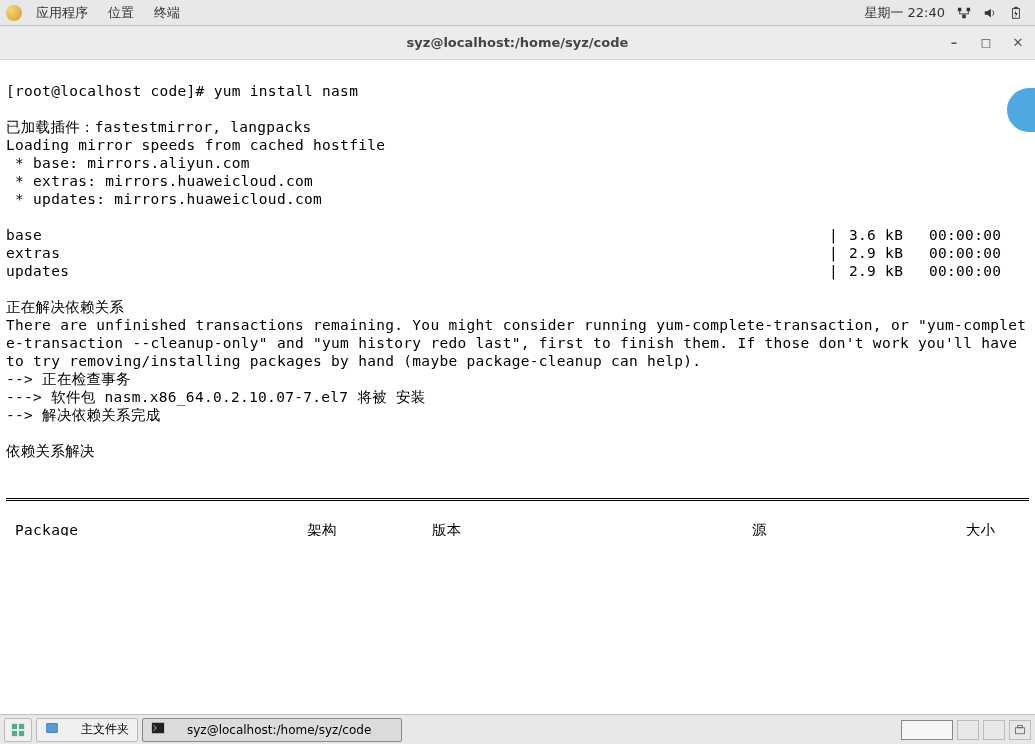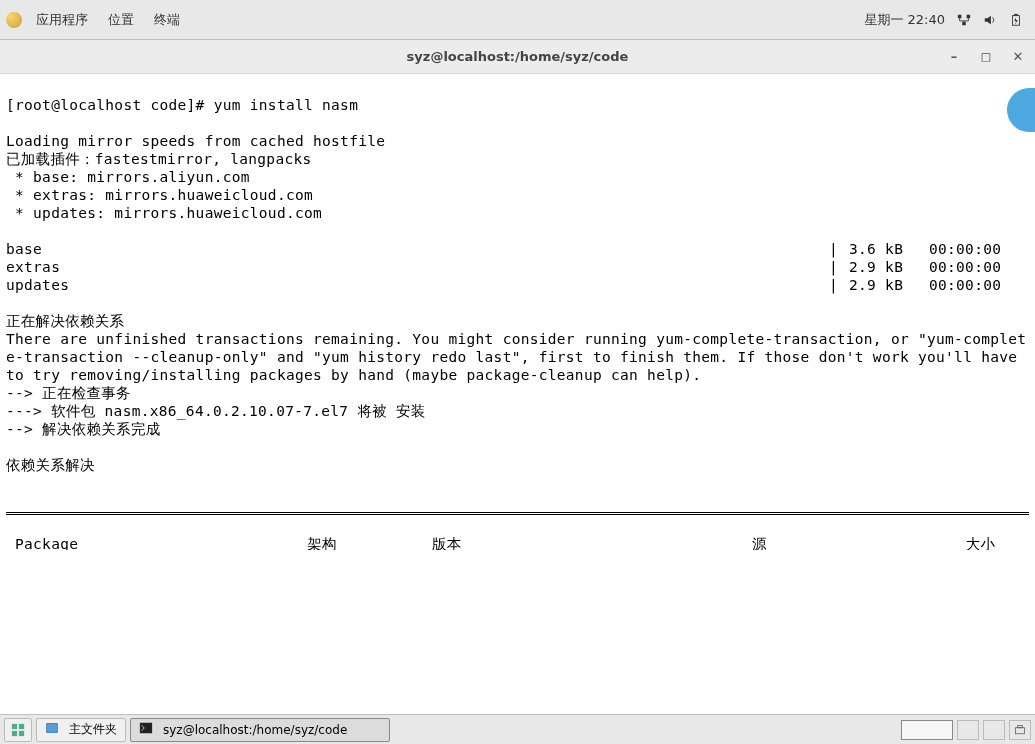--- a/index.html
+++ b/index.html
@@ -6,21 +6,21 @@
 body {
   width: 1035px;
   height: 744px;
   font-family: "DejaVu Sans", sans-serif;
   font-size: 13px;
   background: #ffffff;
   overflow: hidden;
   position: relative;
 }
 .top-panel {
-  height: 40px;
+  height: 26px;
   background: #e8e8e8;
   border-bottom: 1px solid #c0c0c0;
   display: flex;
   align-items: center;
   padding: 0 6px;
   color: #333;
 }
 .top-panel .menu-item { padding: 0 10px; cursor: pointer; }
 .top-panel .logo {
   width: 16px; height: 16px;
@@ -94,21 +94,21 @@
 }
 .task-btn {
   height: 24px;
   display: flex;
   align-items: center;
   padding: 0 8px;
   border: 1px solid #bbb;
   border-radius: 2px;
   background: #f0f0f0;
   font-size: 12px;
-  gap: 10px;
+  gap: 22px;
   cursor: pointer;
 }
 .task-btn.active { background: #dcdcdc; border-color: #888; }
 .task-btn.wide { min-width: 260px; }
 .task-btn.icononly { width: 28px; justify-content: center; padding: 0; }
 .taskbar .spacer { flex: 1; }
 .small-tray {
   display: flex; gap: 4px; align-items: center;
 }
 .small-tray .box {
@@ -165,21 +165,21 @@
   <span>syz@localhost:/home/syz/code</span>
   <div class="window-controls">
     <div class="win-btn">–</div>
     <div class="win-btn">◻</div>
     <div class="win-btn">✕</div>
   </div>
 </div>
 
 <div class="terminal">
 <div class="term-line">[root@localhost code]# yum install nasm</div>
-<div id="pre-lines"><div class="term-line">Loading mirror speeds from cached hostfile</div><div class="term-line">已加载插件：fastestmirror, langpacks</div><div class="term-line"> * base: mirrors.aliyun.com</div><div class="term-line"> * extras: mirrors.huaweicloud.com</div><div class="term-line"> * updates: mirrors.huaweicloud.com</div></div>
+<div id="pre-lines"><div class="term-line">已加载插件：fastestmirror, langpacks</div><div class="term-line">Loading mirror speeds from cached hostfile</div><div class="term-line"> * base: mirrors.aliyun.com</div><div class="term-line"> * extras: mirrors.huaweicloud.com</div><div class="term-line"> * updates: mirrors.huaweicloud.com</div></div>
 <div id="repo-lines"><div class="repo-row"><span class="rn">base</span><span class="rsep">| </span><span class="rsize">3.6 kB</span><span class="rtime">00:00:00</span></div><div class="repo-row"><span class="rn">extras</span><span class="rsep">| </span><span class="rsize">2.9 kB</span><span class="rtime">00:00:00</span></div><div class="repo-row"><span class="rn">updates</span><span class="rsep">| </span><span class="rsize">2.9 kB</span><span class="rtime">00:00:00</span></div></div>
 <div id="mid-lines"><div class="term-line">正在解决依赖关系</div><div class="term-line">There are unfinished transactions remaining. You might consider running yum-complete-transaction, or "yum-complet</div><div class="term-line">e-transaction --cleanup-only" and "yum history redo last", first to finish them. If those don't work you'll have</div><div class="term-line">to try removing/installing packages by hand (maybe package-cleanup can help).</div><div class="term-line">--&gt; 正在检查事务</div><div class="term-line">---&gt; 软件包 nasm.x86_64.0.2.10.07-7.el7 将被 安装</div><div class="term-line">--&gt; 解决依赖关系完成</div><div class="term-line"> </div><div class="term-line">依赖关系解决</div><div class="term-line"> </div></div>
 <div class="double-line"></div>
 <div class="term-row">
   <span class="c1"> Package</span>
   <span class="c2">架构</span>
   <span class="c3">版本</span>
   <span class="c4">源</span>
   <span class="c5">大小</span>
 </div>

